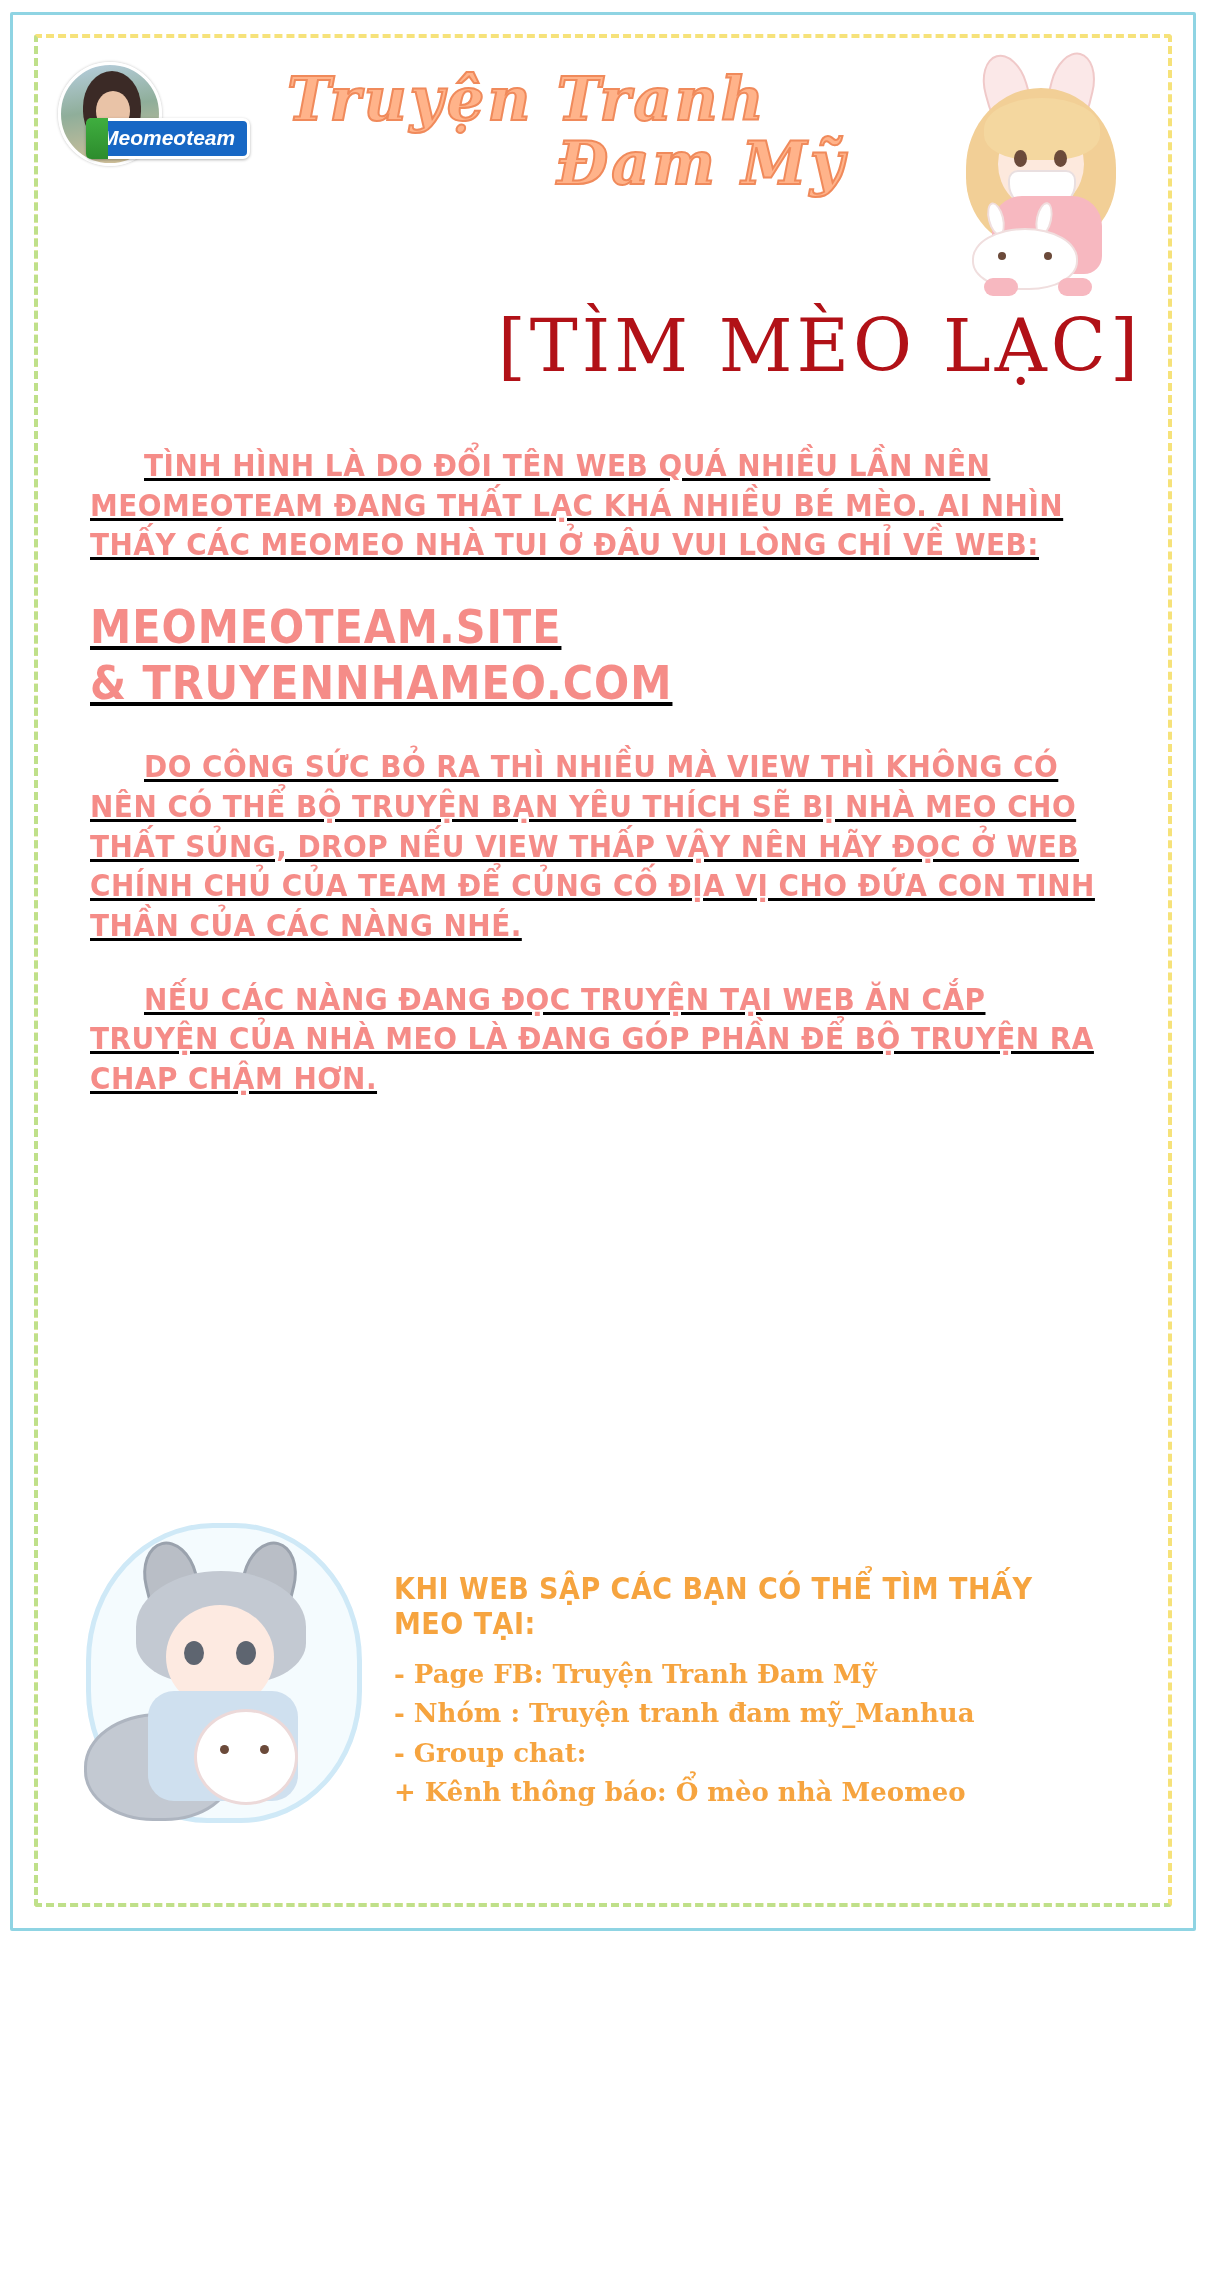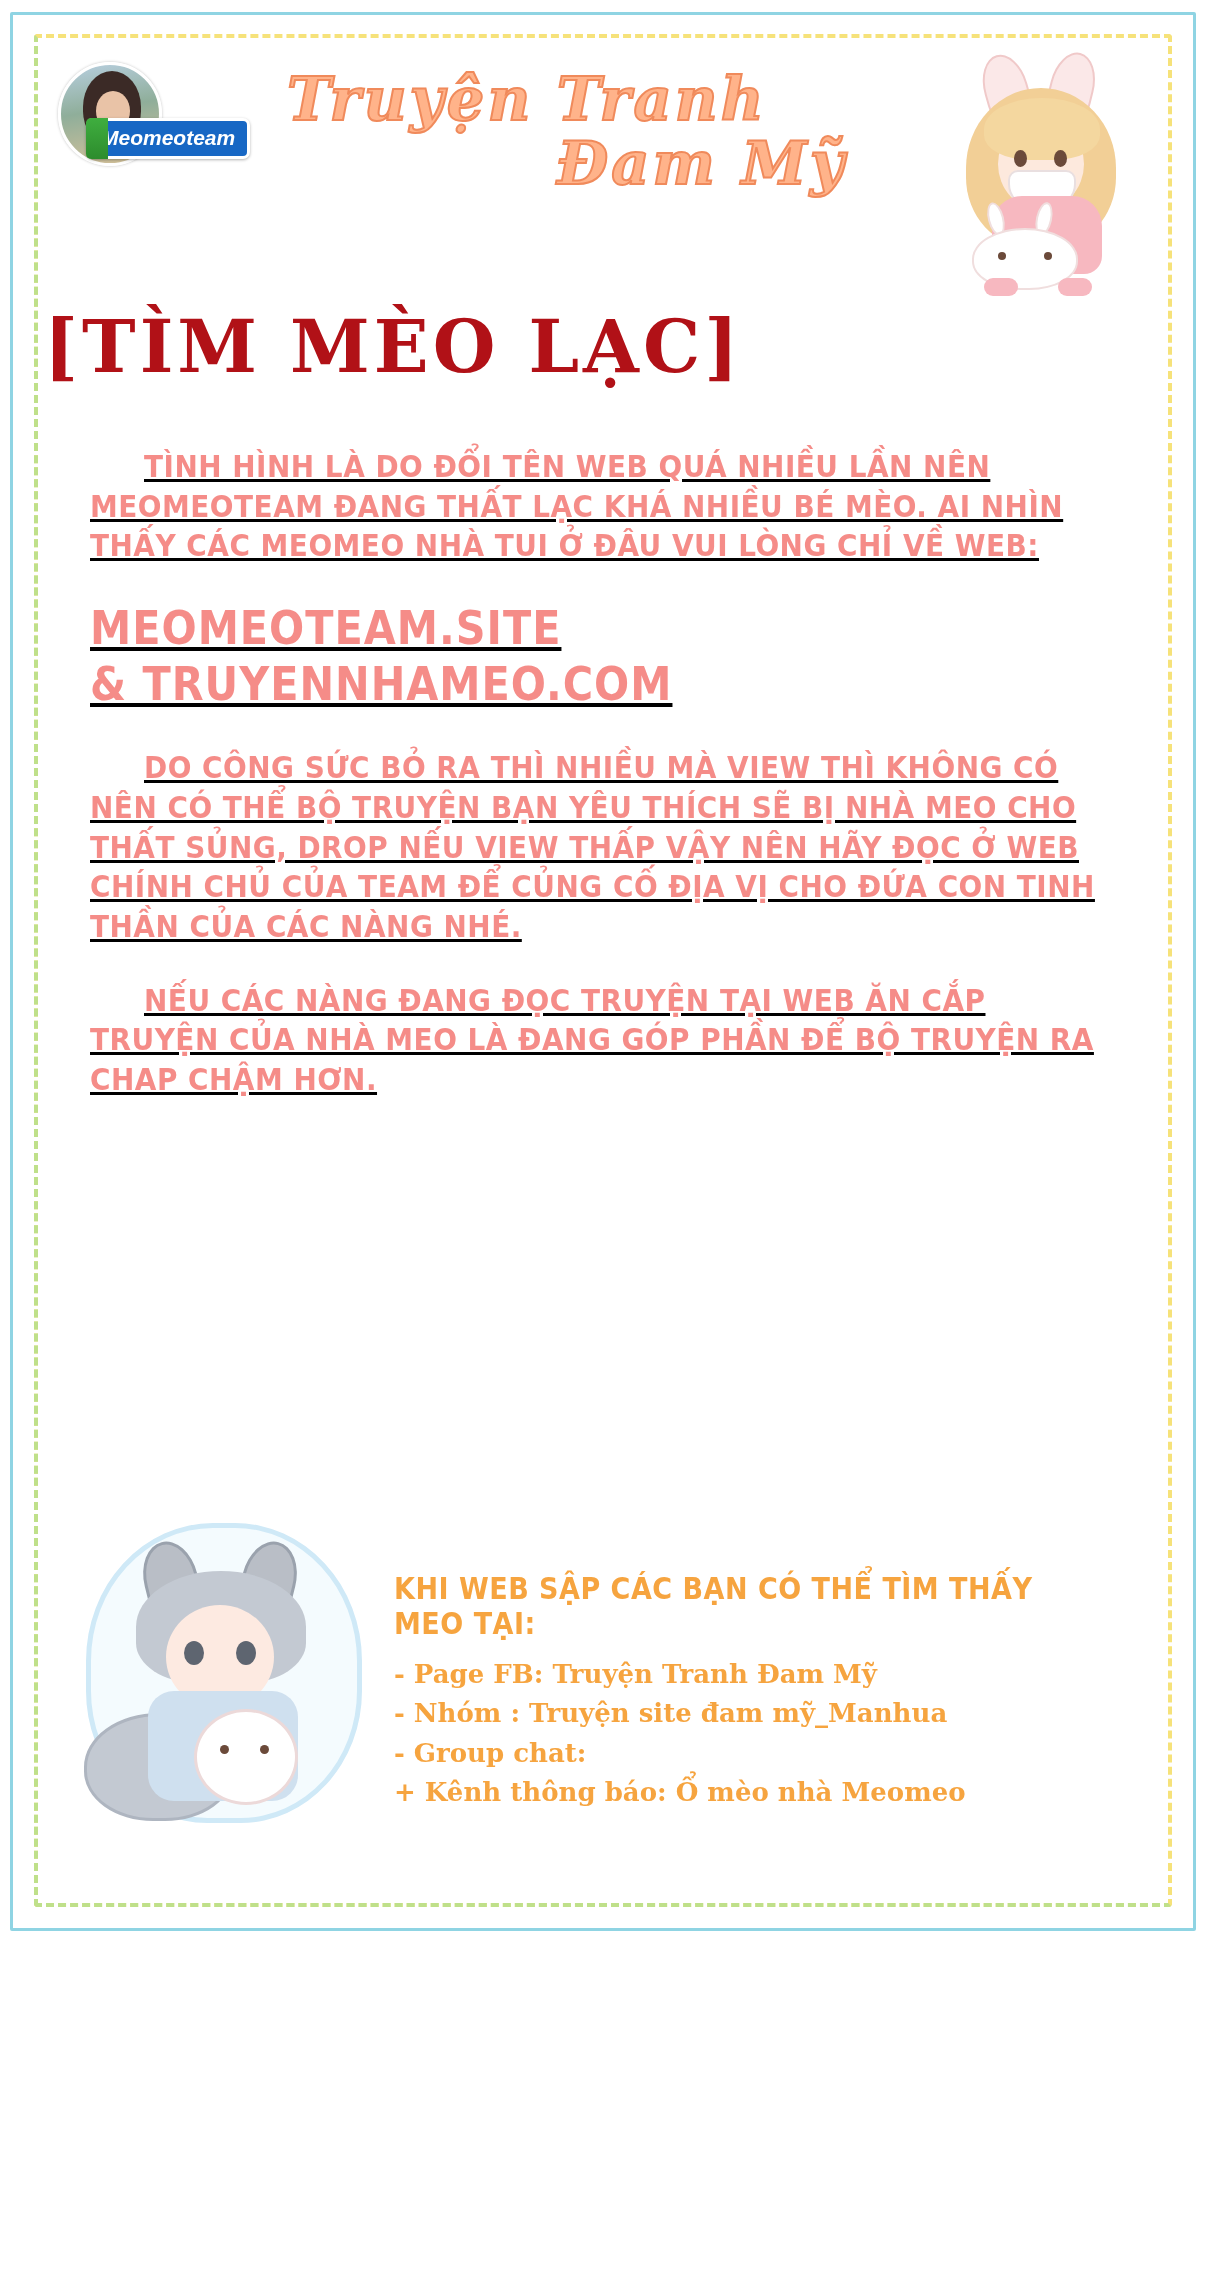--- a/index.html
+++ b/index.html
@@ -142,25 +142,25 @@
   .ct-bunny-ear { position:absolute; width:16px; height:34px; background:#ffffff; border:2px solid #f0dede; border-radius:50%; top:156px; }
   .ct-bunny-ear.l { left:62px; transform: rotate(-14deg);} .ct-bunny-ear.r { left:110px; transform: rotate(12deg);}
   .ct-bunny-eye { position:absolute; width:8px; height:8px; background:#6b4a3a; border-radius:50%; top:206px; }
   .ct-bunny-eye.l{left:72px;} .ct-bunny-eye.r{left:118px;}
   .ct-shoe { position:absolute; width:34px; height:18px; background:#f7b8c0; border-radius:10px; top:232px; }
   .ct-shoe.l{left:58px;} .ct-shoe.r{left:132px;}
 
   
   .main-title {
     margin-top: 10px;
-    text-align: left;
+    text-align: right;
     color: #b11117;
     font-family: "DejaVu Serif", serif;
     font-size: 72px;
-    font-weight: bold;
+    font-weight: normal;
     letter-spacing: 4px;
     text-transform: uppercase;
     padding-right: 20px;
   }
 
   
   .body-block { margin: 58px 46px 12px 46px; text-decoration: underline; }
   .para {
     color: #f58c88;
     font-family: "DejaVu Sans Condensed", "Liberation Sans", sans-serif;
@@ -309,20 +309,20 @@
         <div class="w-tail"></div>
         <div class="w-body"></div>
         <div class="w-plush"></div>
         <div class="w-plush-eye l"></div>
         <div class="w-plush-eye r"></div>
       </div>
 
       <div class="footer-text">
         <div class="footer-title">Khi web sập các bạn có thể tìm thấy meo tại:</div>
         <div class="footer-line">- Page FB: Truyện Tranh Đam Mỹ</div>
-        <div class="footer-line">- Nhóm : Truyện site đam mỹ_Manhua</div>
+        <div class="footer-line">- Nhóm : Truyện tranh đam mỹ_Manhua</div>
         <div class="footer-line">- Group chat:</div>
         <div class="footer-line">+ Kênh thông báo: Ổ mèo nhà Meomeo</div>
       </div>
     </div>
 
   </div>
 </div>
 
 </body></html>

